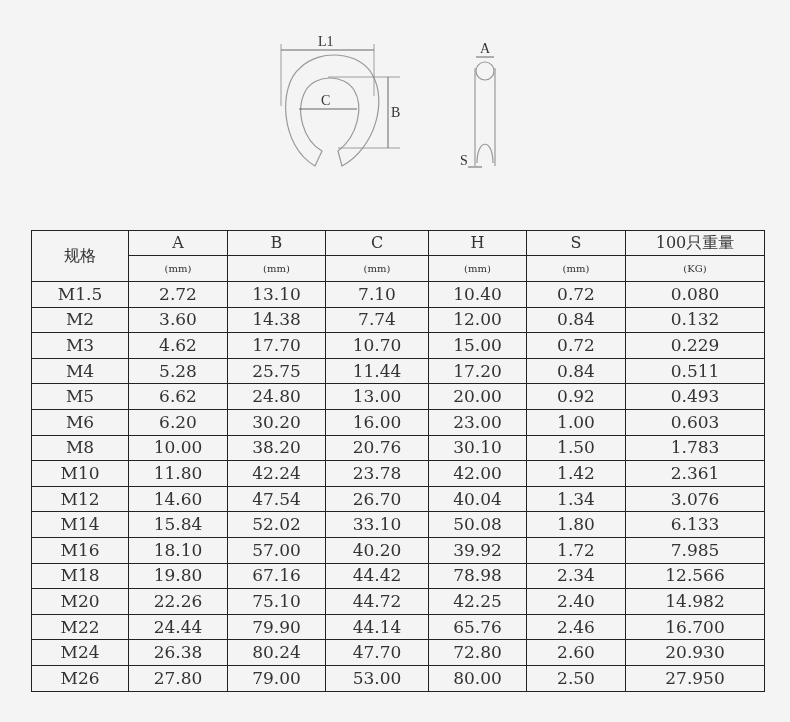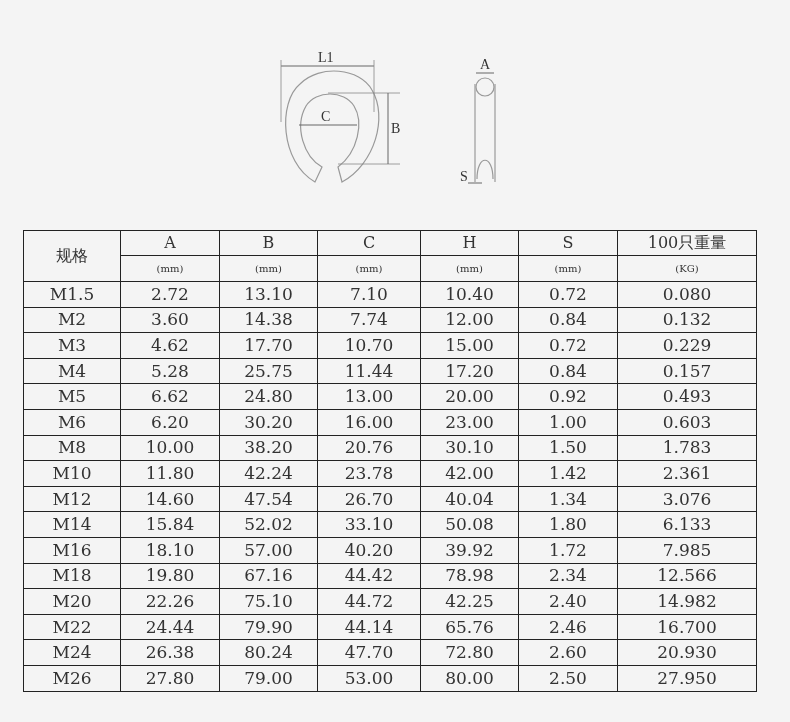--- a/index.html
+++ b/index.html
@@ -1,21 +1,21 @@
 <!DOCTYPE html>
 <html><head>
 <meta charset="utf-8">
 <style>
   html, body { margin:0; padding:0; }
   body { width:790px; height:722px; background:#f4f4f4; position:relative; overflow:hidden;
          font-family:"DejaVu Serif","Liberation Serif",serif; color:#222; }
-  .diagram { position:absolute; left:260px; top:32px; width:280px; height:170px; }
+  .diagram { position:absolute; left:260px; top:16px; width:280px; height:170px; }
   .diagram svg { width:280px; height:170px; }
   .dlabel { font-family:"Liberation Serif","DejaVu Serif",serif; font-size:14px; fill:#333; }
-  table.spec { position:absolute; left:23px; top:230px; border-collapse:collapse; table-layout:fixed; }
+  table.spec { position:absolute; left:31px; top:230px; border-collapse:collapse; table-layout:fixed; }
   table.spec td { border:1.5px solid #222; text-align:center; padding:0; font-size:17px; line-height:1;
                   height:24.6px; color:#333; white-space:nowrap; }
   table.spec tr.hdr td { height:24px; font-size:16px; }
   table.spec tr.unit td { height:25px; font-size:10px; }
   table.spec td.spec-hdr { font-size:19px; }
   .c0{width:97px}.c1{width:99px}.c2{width:98px}.c3{width:103px}.c4{width:98px}.c5{width:99px}.c6{width:139px}
 </style>
 </head>
 <body>
 
@@ -109,21 +109,21 @@
         <td>0.72</td>
         <td>0.229</td>
       </tr>
       <tr>
         <td>M4</td>
         <td>5.28</td>
         <td>25.75</td>
         <td>11.44</td>
         <td>17.20</td>
         <td>0.84</td>
-        <td>0.157</td>
+        <td>0.511</td>
       </tr>
       <tr>
         <td>M5</td>
         <td>6.62</td>
         <td>24.80</td>
         <td>13.00</td>
         <td>20.00</td>
         <td>0.92</td>
         <td>0.493</td>
       </tr>

